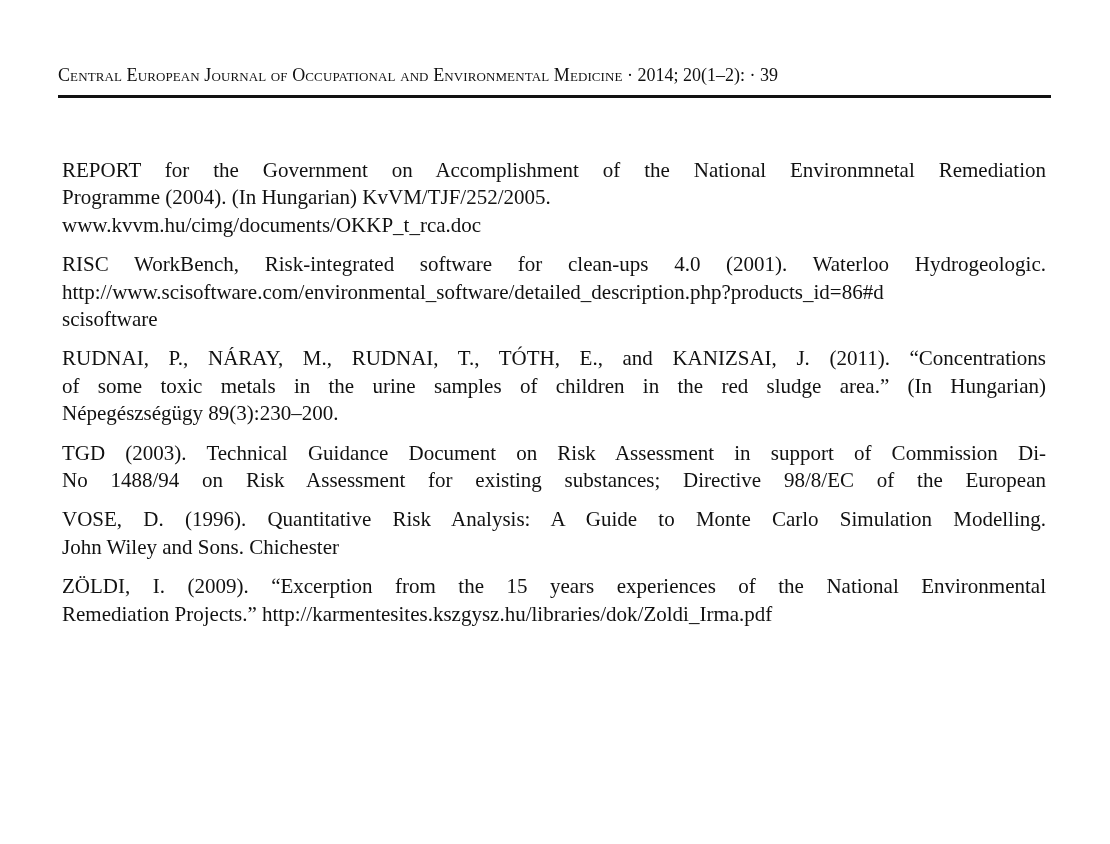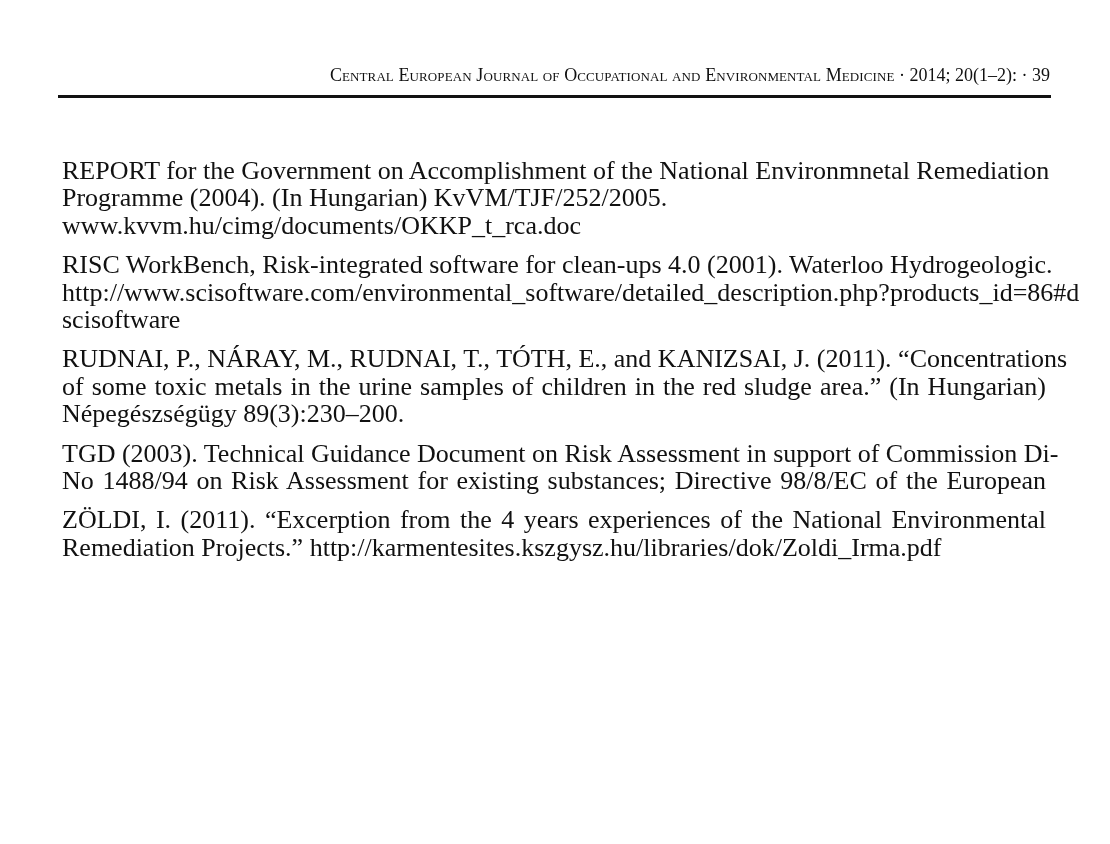--- a/index.html
+++ b/index.html
@@ -13,21 +13,21 @@
       position: relative;
       overflow: hidden;
       font-family: "Liberation Serif", "DejaVu Serif", serif;
       color: #111111;
     }
     .page-header {
       position: absolute;
       left: 58px;
       top: 62px;
       width: 992px;
-      text-align: right;
+      text-align: left;
       font-size: 18px;
       line-height: 26px;
       white-space: nowrap;
     }
     .journal-name {
       font-variant: small-caps;
       letter-spacing: 0.1px;
     }
     .header-rule {
       position: absolute;
@@ -37,21 +37,21 @@
       height: 3px;
       background: #111111;
     }
     .references {
       position: absolute;
       left: 62px;
       top: 157px;
       width: 984px;
     }
     .ref {
-      font-size: 26px;
+      font-size: 21px;
       line-height: 27.4px;
       text-align: justify;
       margin: 0 0 12px 0;
       word-break: break-word;
       hyphens: manual;
     }
     .ref .line {
       display: block;
       text-align: justify;
       text-align-last: justify;
@@ -84,16 +84,20 @@
   <div class="ref">
     <span class="line">RUDNAI, P., NÁRAY, M., RUDNAI, T., TÓTH, E., and KANIZSAI, J. (2011). “Concentrations</span>
     <span class="line">of some toxic metals in the urine samples of children in the red sludge area.” (In Hungarian)</span>
     <span class="line last">Népegészségügy 89(3):230–200.</span>
   </div>
   <div class="ref">
     <span class="line">TGD (2003). Technical Guidance Document on Risk Assessment in support of Commission Di-</span>
     <span class="line">No 1488/94 on Risk Assessment for existing substances; Directive 98/8/EC of the European</span>
   </div>
   <div class="ref">
-    <span class="line">ZÖLDI, I. (2011). “Excerption from the 4 years experiences of the National Environmental</span>
+    <span class="line">VOSE, D. (1996). Quantitative Risk Analysis: A Guide to Monte Carlo Simulation Modelling.</span>
+    <span class="line last">John Wiley and Sons. Chichester</span>
+  </div>
+  <div class="ref">
+    <span class="line">ZÖLDI, I. (2009). “Excerption from the 15 years experiences of the National Environmental</span>
     <span class="line last">Remediation Projects.” http://karmentesites.kszgysz.hu/libraries/dok/Zoldi_Irma.pdf</span>
   </div>
 </div>
 
 </body></html>

